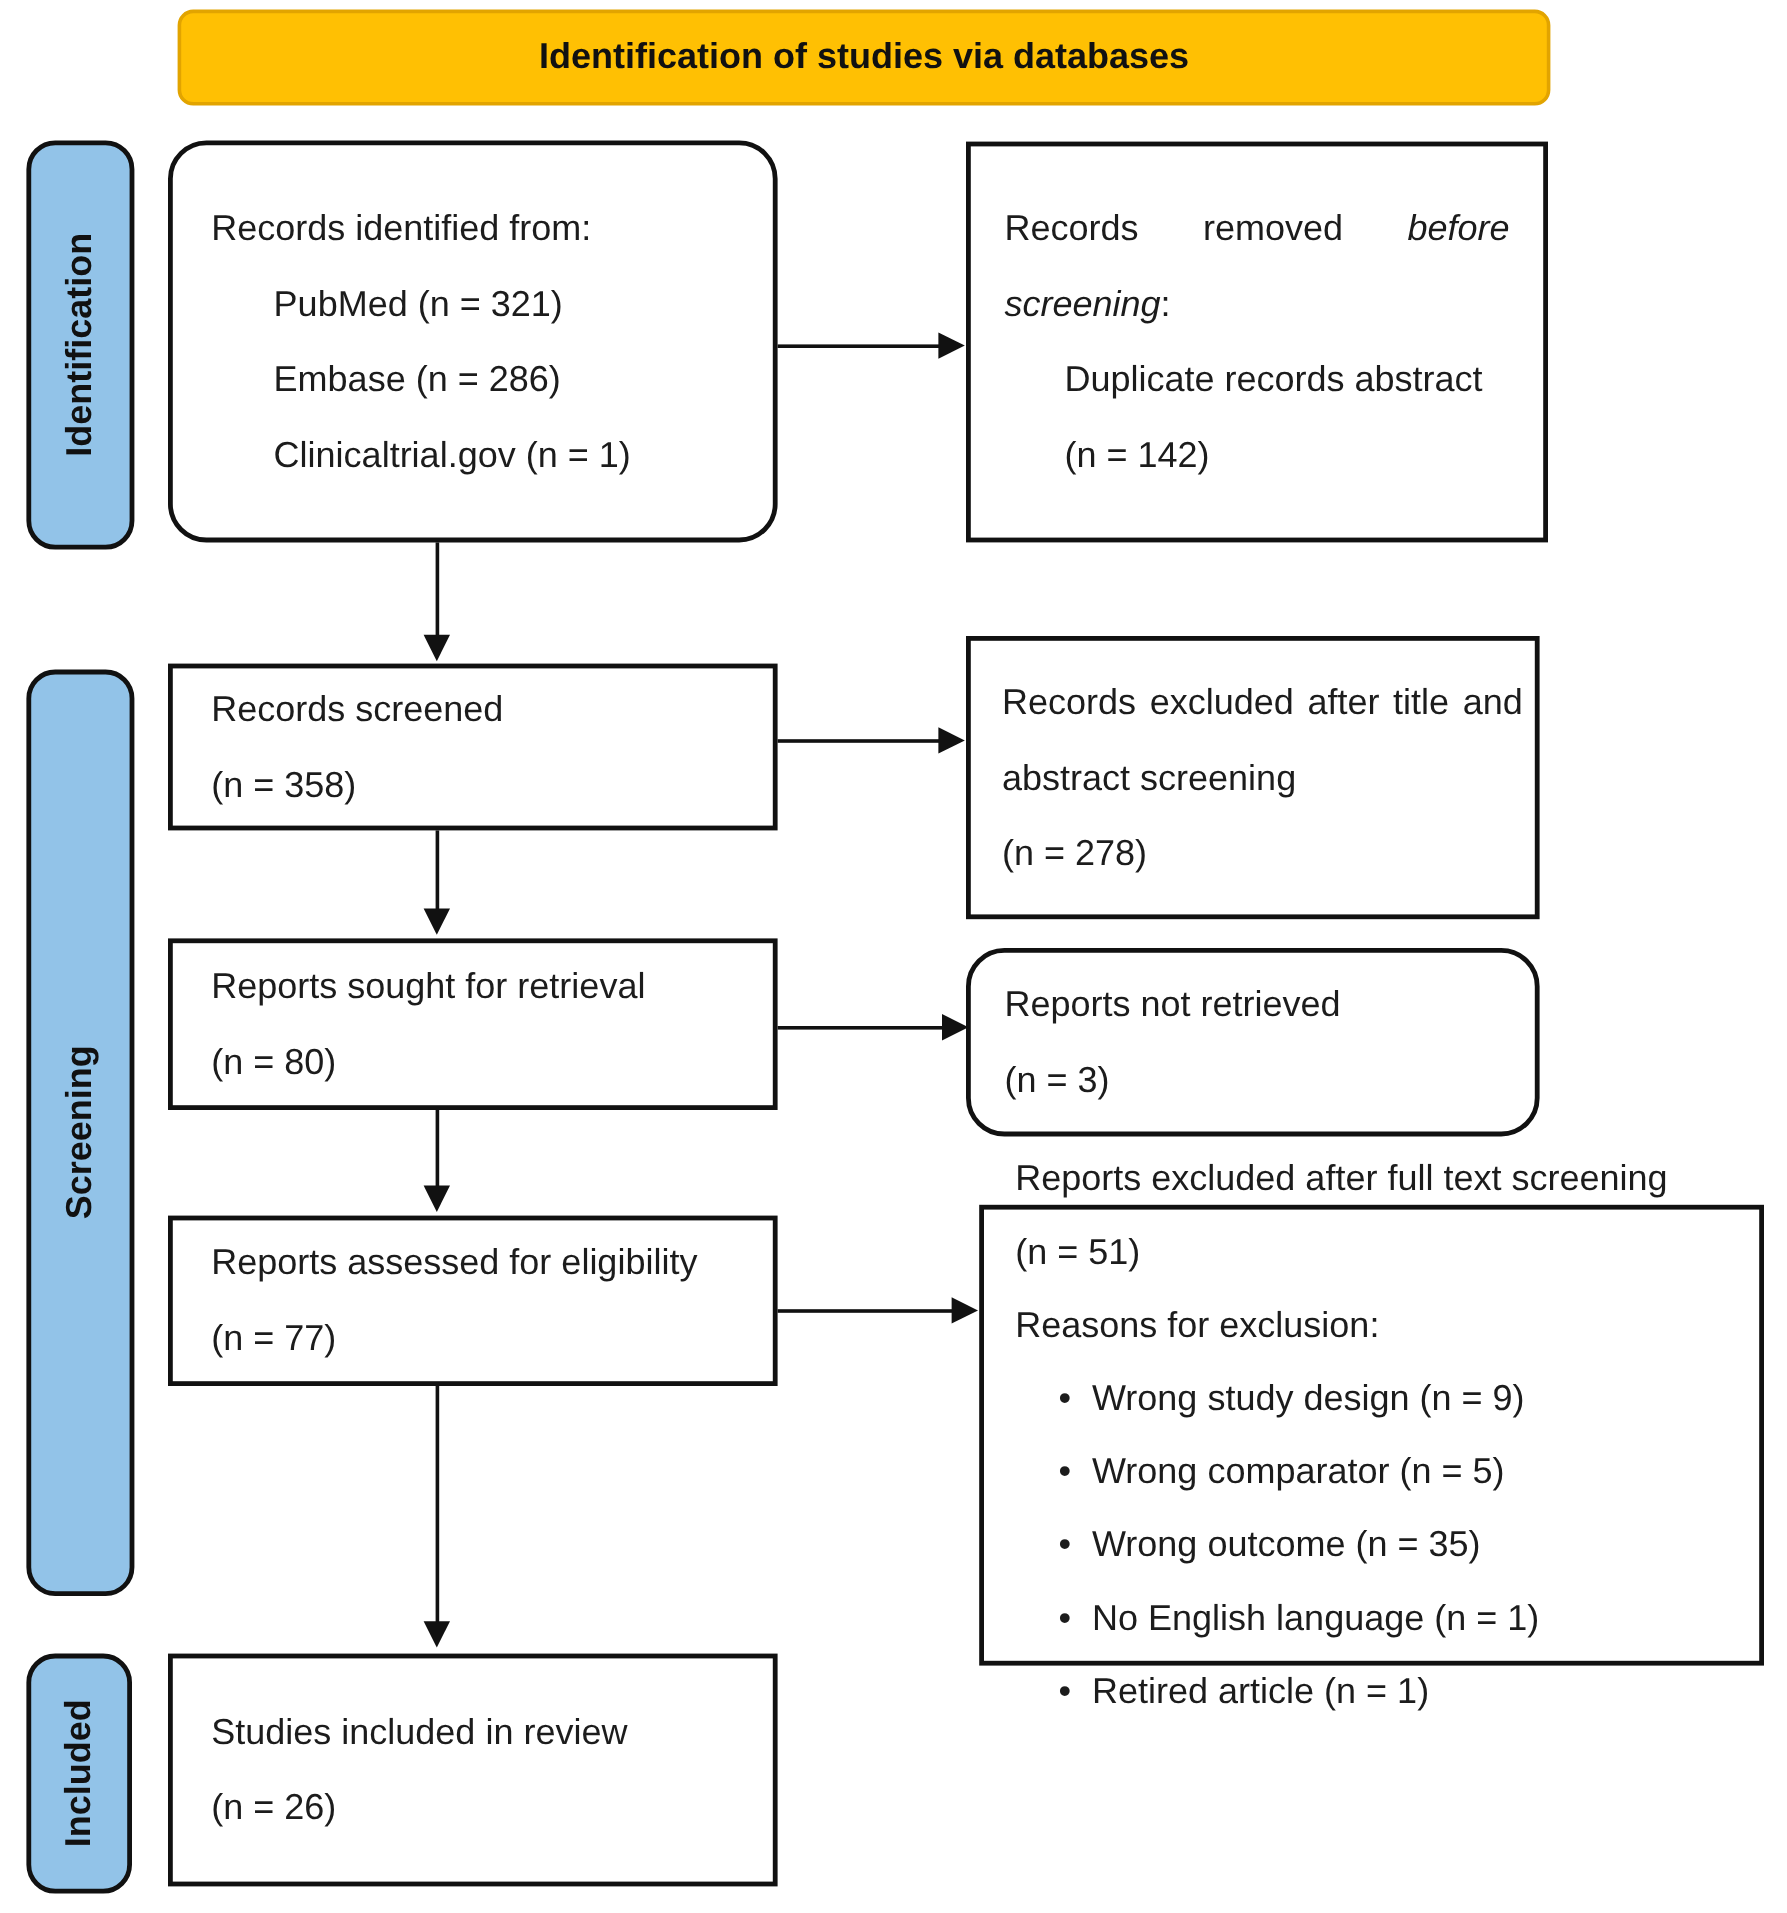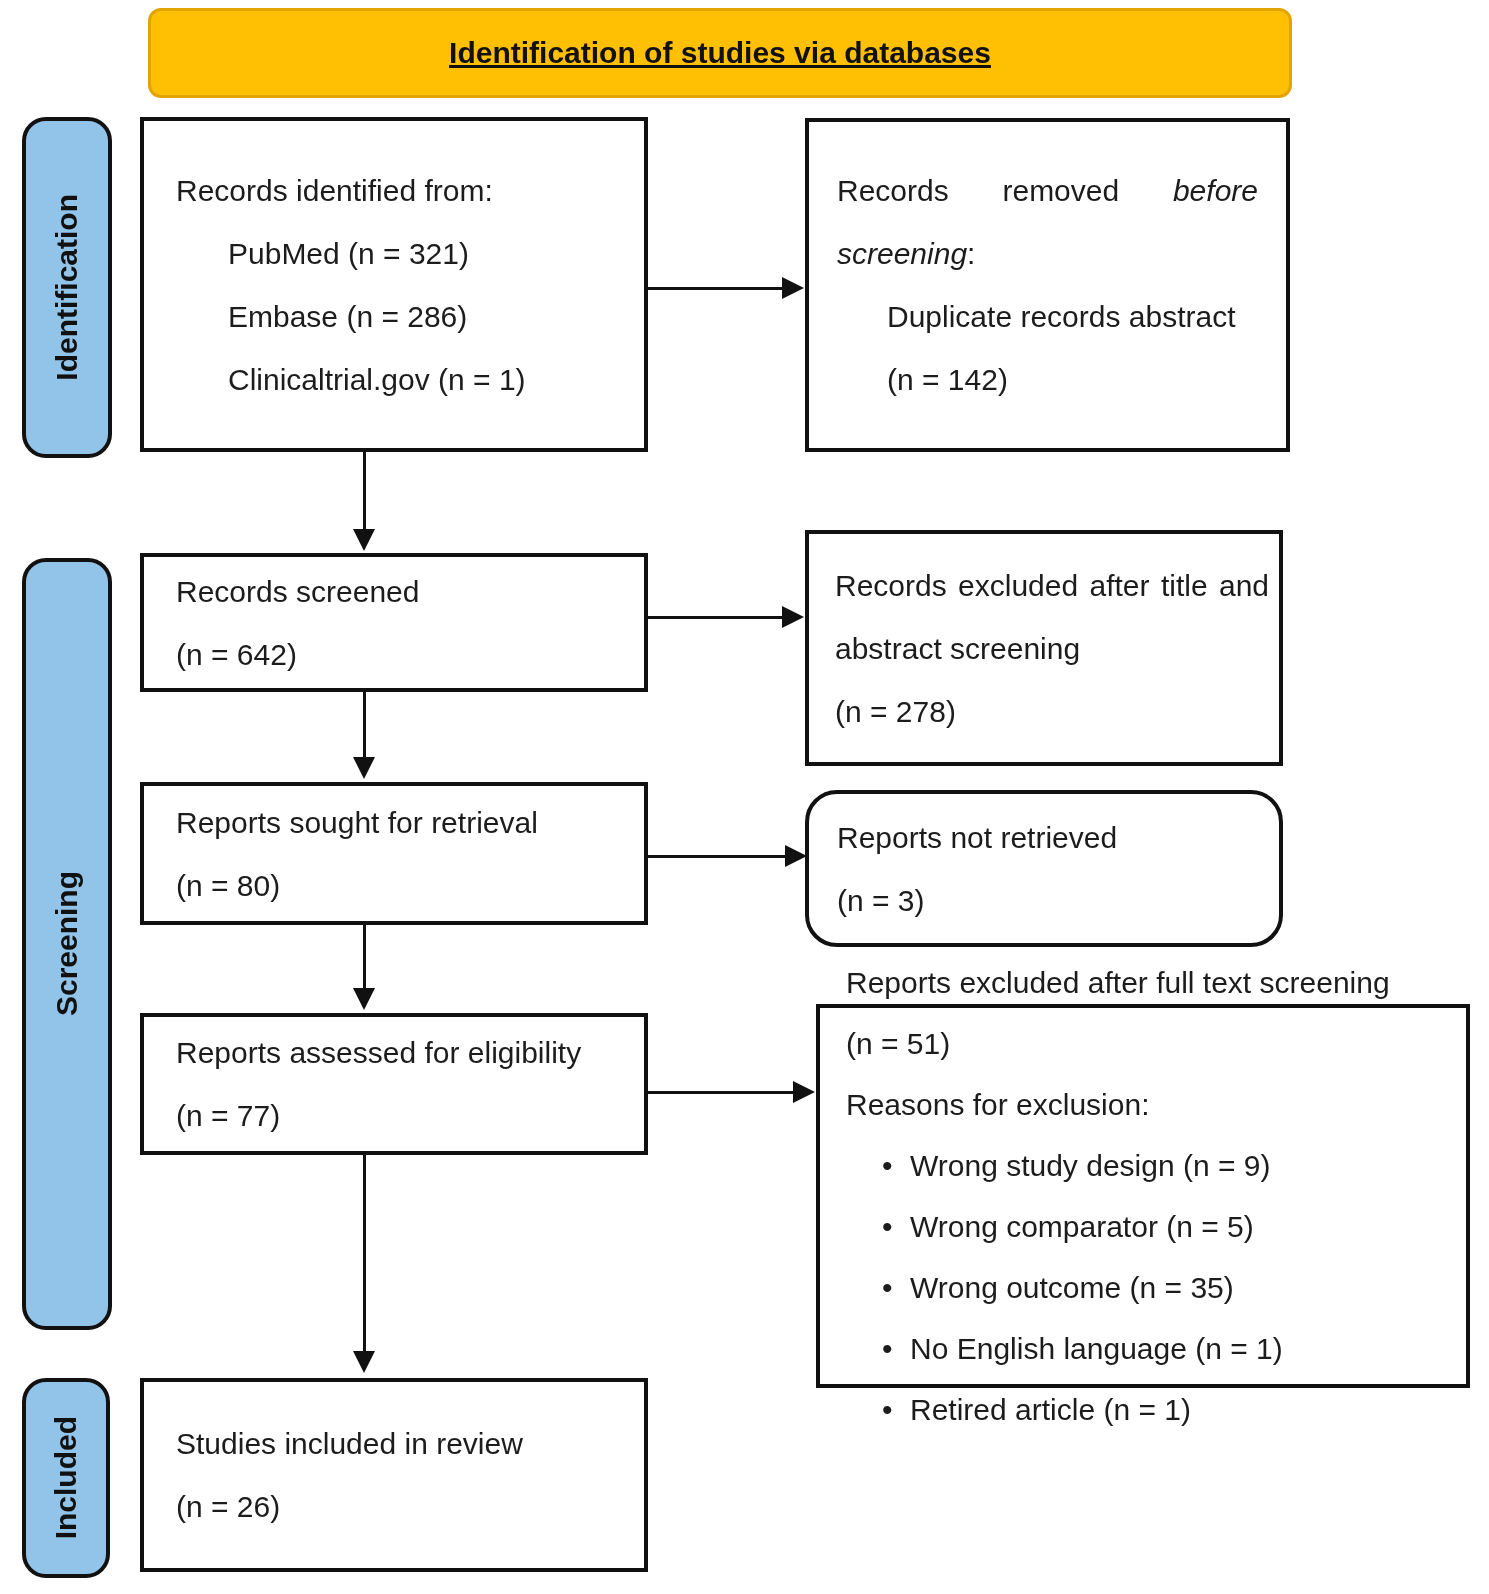--- a/index.html
+++ b/index.html
@@ -1,44 +1,44 @@
 <!DOCTYPE html>
 <html><head>
 <meta charset="utf-8">
 <style>
   * { margin:0; padding:0; box-sizing:border-box; }
   html,body { background:#ffffff; }
   body { font-family:"Liberation Sans","DejaVu Sans",sans-serif; color:#1c1c1c; }
   .canvas { position:relative; width:1489px; height:1594px; background:#fff; overflow:hidden; }
 
   .banner {
-    position:absolute; left:148px; top:8px; width:1144px; height:90px;
+    position:absolute; left:148px; top:8px; width:1144px; height:80px;
     background:#FFC003; border:3px solid #E2A400; border-radius:13px;
     display:flex; align-items:center; justify-content:center;
-    font-size:30px; font-weight:bold; color:#111;text-decoration:underline;
+    font-size:30px; font-weight:bold; color:#111;
   }
 
   .stage {
     position:absolute; background:#92C3E8; border:4px solid #111; border-radius:24px;
     display:flex; align-items:center; justify-content:center;
   }
   .stage-text {
     writing-mode:vertical-rl; transform:rotate(180deg);
     font-size:30px; font-weight:bold; color:#111; white-space:nowrap;
   }
   #stage-identification { left:22px; top:117px; width:90px; height:341px; }
   #stage-screening      { left:22px; top:558px; width:90px; height:772px; }
   #stage-included       { left:22px; top:1378px; width:88px; height:200px; }
 
   .fbox {
     position:absolute; background:#fff; border:4px solid #111;
     display:flex; flex-direction:column; justify-content:center;
     font-size:30px; line-height:63px; color:#1c1c1c;
   }
-  #box-records-identified { left:140px; top:117px; width:508px; height:335px; padding:0 14px 0 32px; }
+  #box-records-identified { left:140px; top:117px; width:508px; height:335px; padding:0 14px 0 32px;border-radius:32px; }
   #box-records-removed    { left:805px; top:118px; width:485px; height:334px; padding:0 28px 0 28px; }
   #box-records-screened   { left:140px; top:553px; width:508px; height:139px; padding:0 14px 0 32px; }
   #box-records-excluded   { left:805px; top:530px; width:478px; height:236px; padding:0 10px 0 26px; }
   #box-reports-sought     { left:140px; top:782px; width:508px; height:143px; padding:0 14px 0 32px; }
   #box-reports-not-retrieved { left:805px; top:790px; width:478px; height:157px; padding:0 14px 0 28px;border-radius:32px; }
   #box-reports-assessed   { left:140px; top:1013px; width:508px; height:142px; padding:0 14px 0 32px; }
   #box-reports-excluded-ft { left:816px; top:1004px; width:654px; height:384px; padding:0 14px 0 26px; line-height:61px; }
   #box-studies-included   { left:140px; top:1378px; width:508px; height:194px; padding:0 14px 0 32px; }
 
   .indent { padding-left:52px; }
@@ -95,21 +95,21 @@
   </div>
 
   <div class="fbox" id="box-records-removed">
     <div class="justified"><span>Records removed </span><em>before screening</em><span>:</span></div>
     <div class="line indent-f">Duplicate records abstract</div>
     <div class="line indent-f">(n = 142)</div>
   </div>
 
   <div class="fbox" id="box-records-screened">
     <div class="line">Records screened</div>
-    <div class="line">(n = 642)</div>
+    <div class="line">(n = 358)</div>
   </div>
 
   <div class="fbox" id="box-records-excluded">
     <div class="justified">Records excluded after title and abstract screening</div>
     <div class="line">(n = 278)</div>
   </div>
 
   <div class="fbox" id="box-reports-sought">
     <div class="line">Reports sought for retrieval</div>
     <div class="line">(n = 80)</div>

